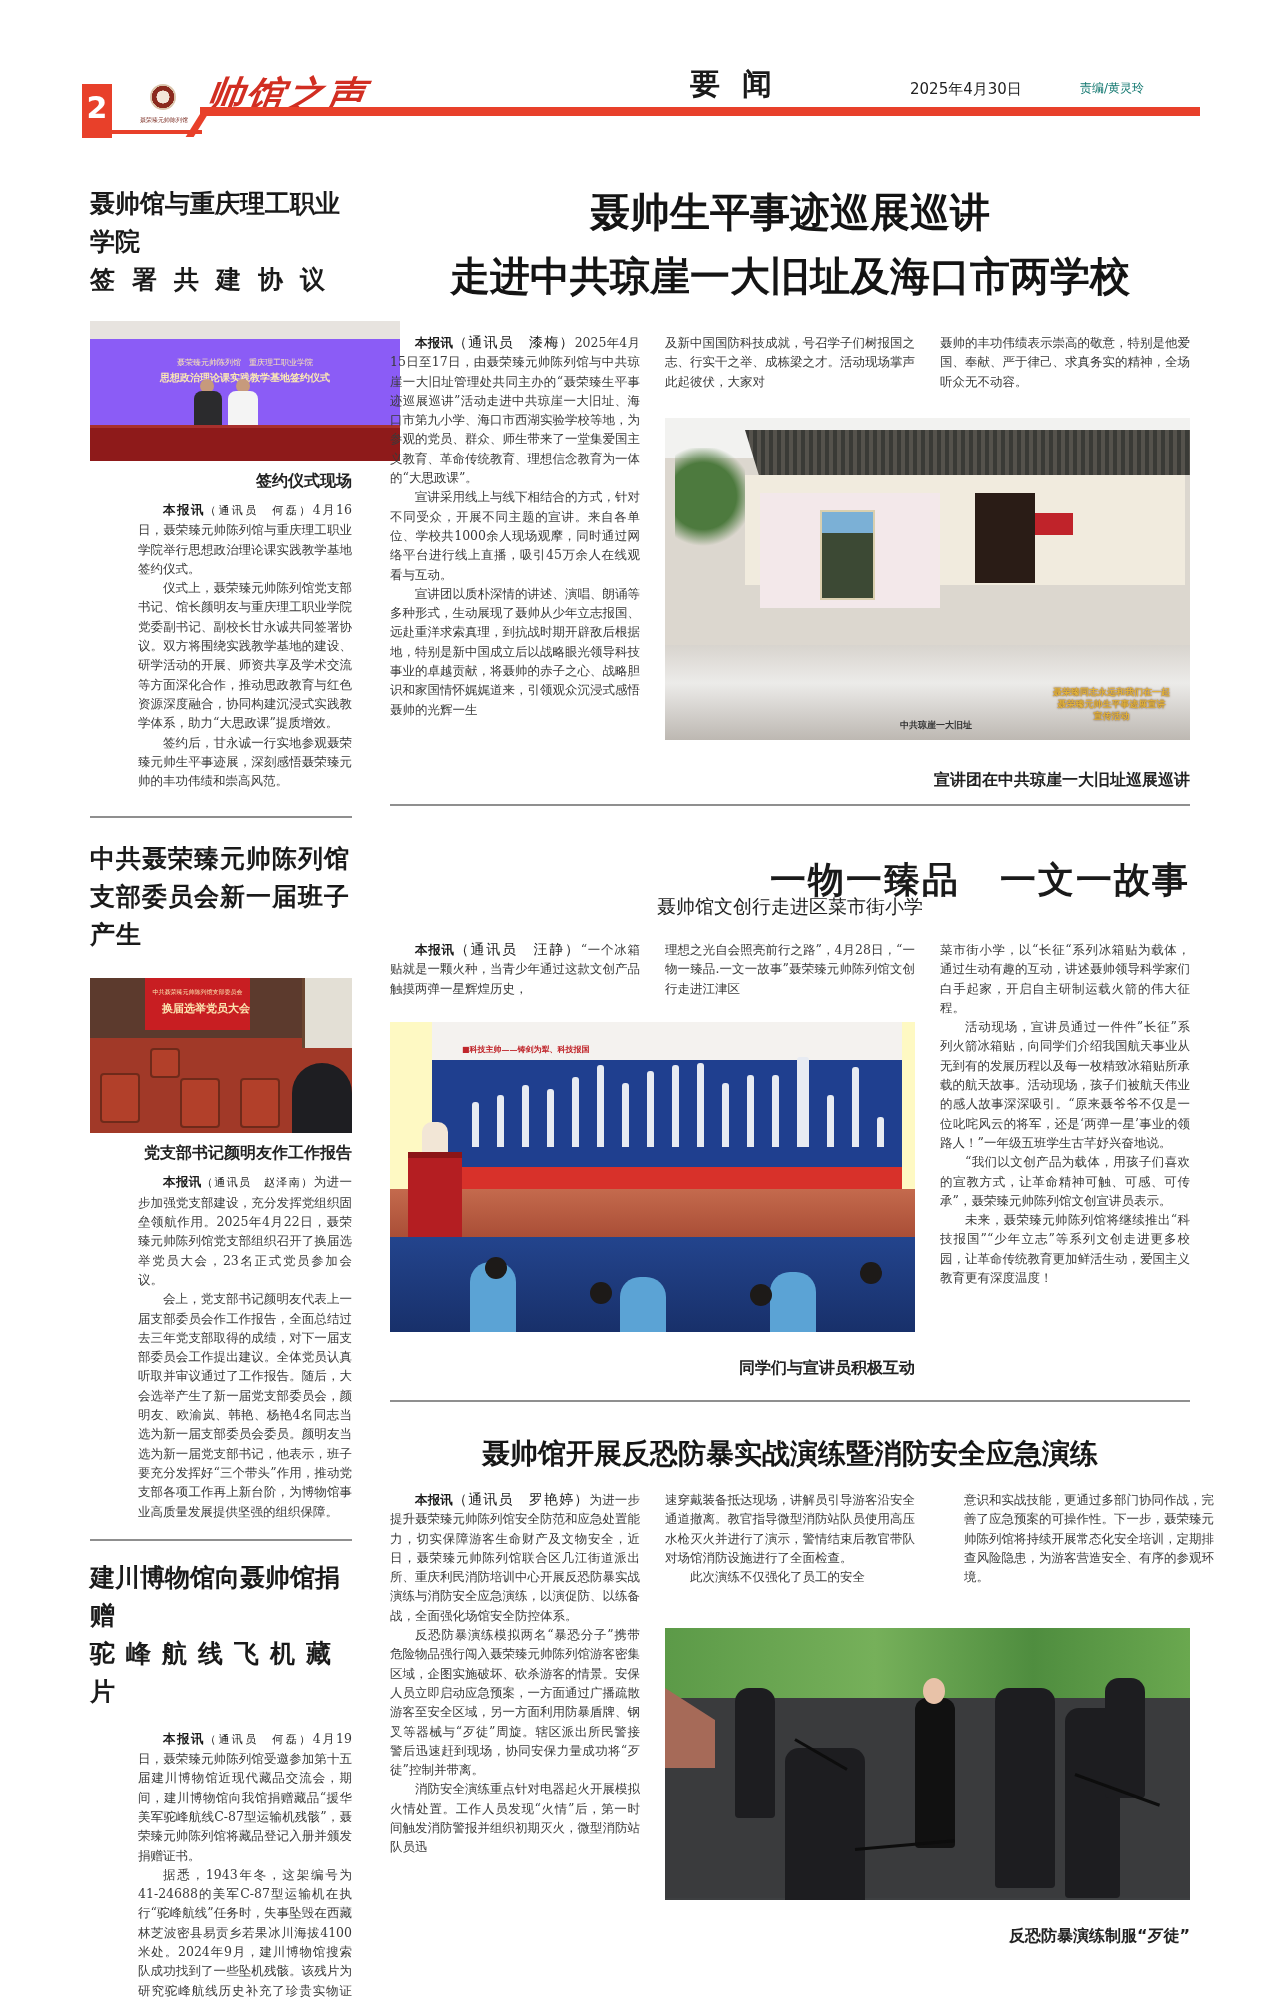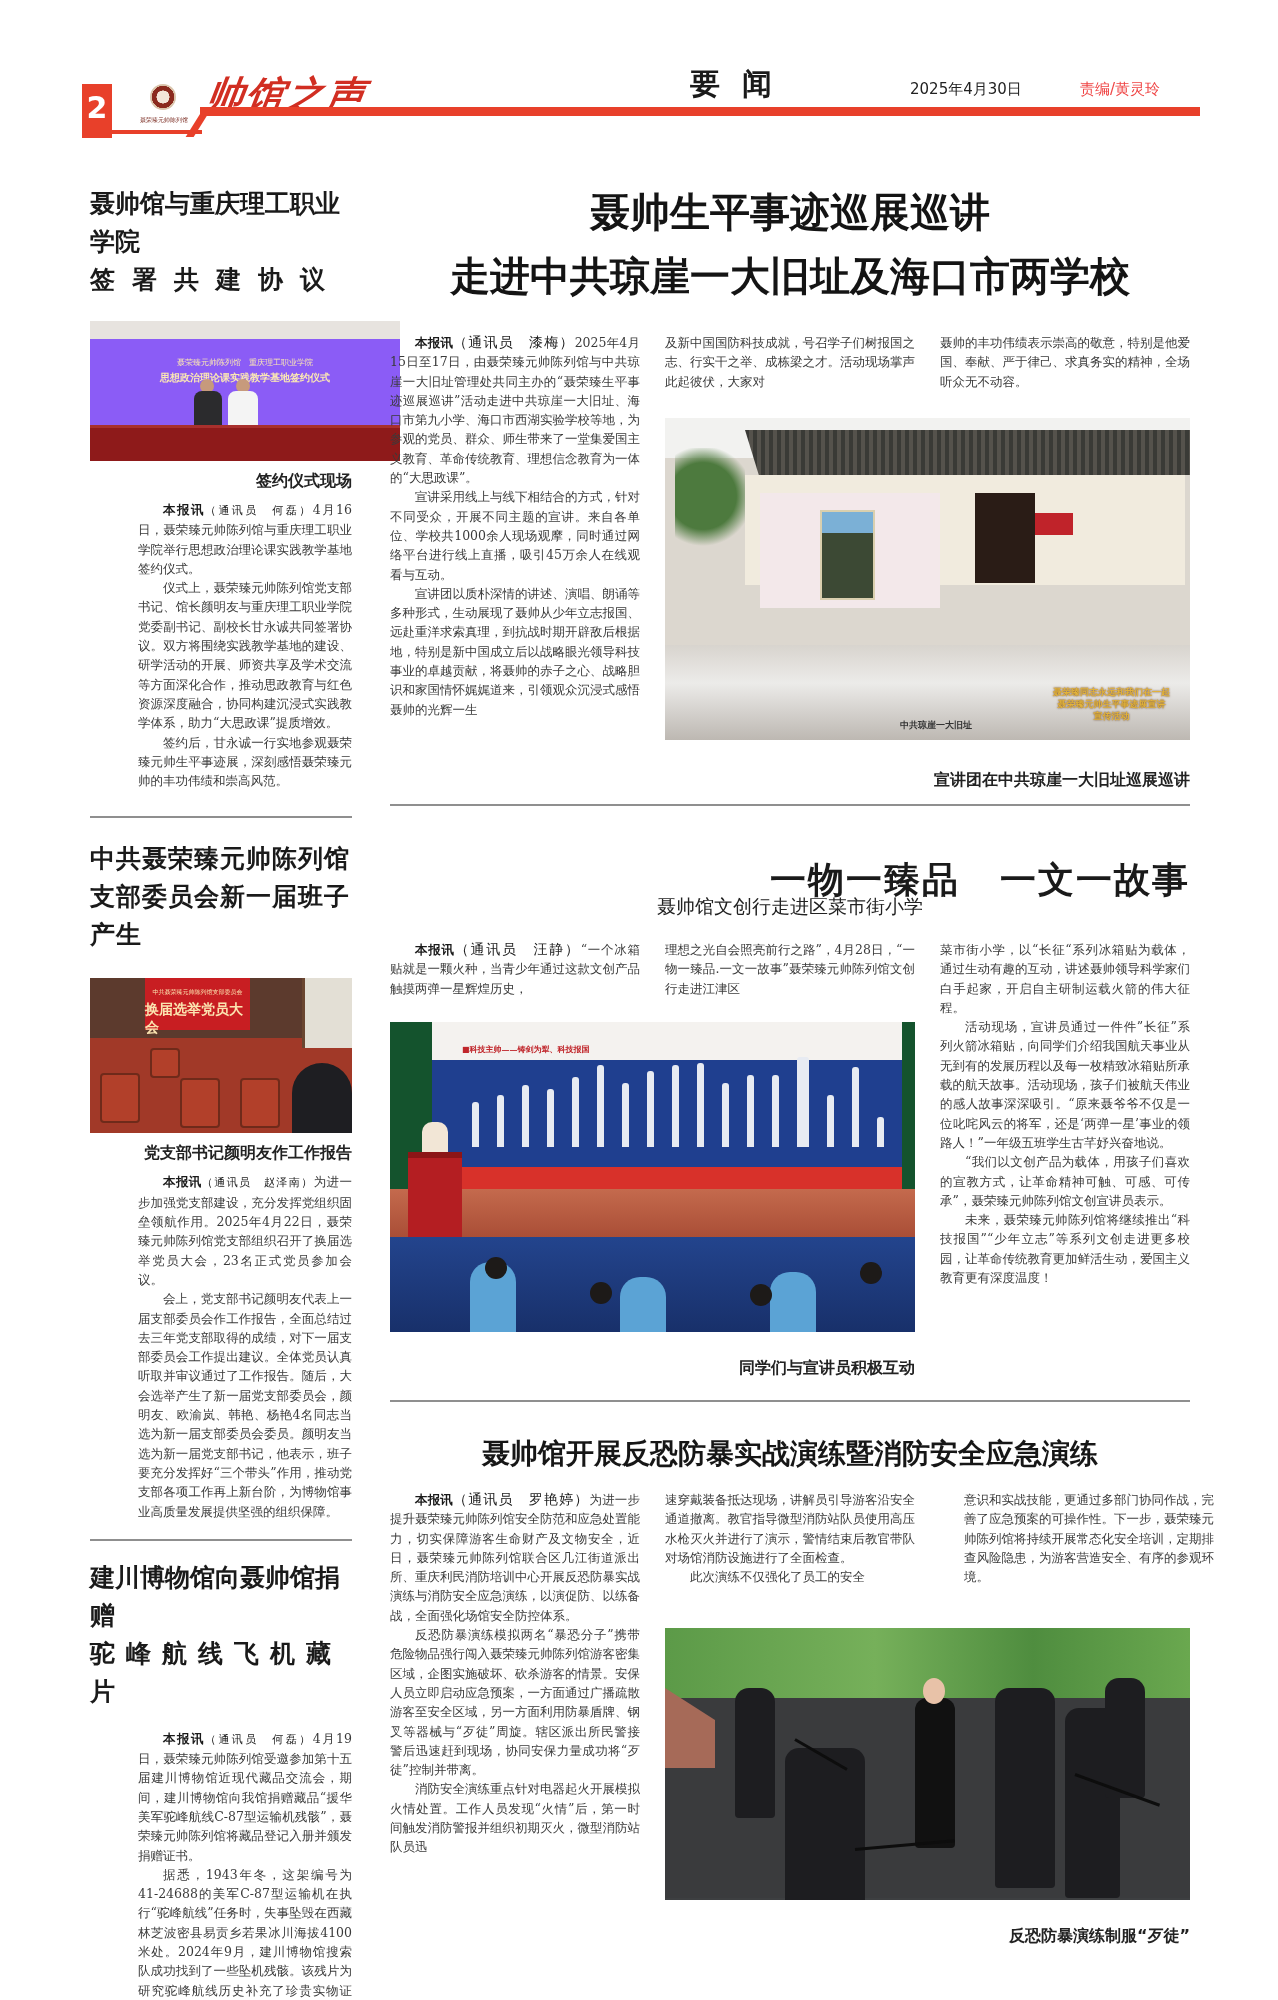--- a/index.html
+++ b/index.html
@@ -13,21 +13,21 @@
   .logo-emblem { position: absolute; left: 150px; top: 84px; width: 26px; height: 26px; border-radius: 50%;
                  background: radial-gradient(circle at 50% 50%, #f3e6d9 0 35%, #8b2a1e 36% 60%, #d9c3aa 61% 100%); }
   .logo-caption { position: absolute; left: 138px; top: 116px; width: 52px; height: 8px; font-size: 6px; line-height: 8px; color: #7a2a20; text-align: center; overflow: hidden; white-space: nowrap; }
   .logo-script { position: absolute; left: 206px; top: 70px; font-family: "DejaVu Serif", serif; font-style: italic; font-weight: bold;
                  color: #d12e22; font-size: 38px; letter-spacing: 2px; transform: skewX(-8deg); }
   .bar-top { position: absolute; left: 200px; top: 107px; width: 1000px; height: 9px; background: #e8402a; }
   .bar-slant { position: absolute; left: 112px; top: 130px; width: 90px; height: 4px; background: #e8402a; }
   .bar-diag { position: absolute; left: 195px; top: 107px; width: 8px; height: 30px; background: #e8402a; transform: skewX(-32deg); }
   .section-name { position: absolute; left: 690px; top: 64px; font-family: "DejaVu Serif", serif; font-weight: bold; font-size: 30px; letter-spacing: 22px; color: #1a1a1a; }
   .issue-date { position: absolute; left: 910px; top: 80px; font-family: "DejaVu Sans", sans-serif; font-size: 15px; color: #222; }
-  .editor { position: absolute; left: 1080px; top: 80px; font-family: "DejaVu Sans", sans-serif; font-size: 15px; color: #ef4444; }
+  .editor { position: absolute; left: 1080px; top: 80px; font-family: "DejaVu Sans", sans-serif; font-size: 12px; color: #0f766e; }
 
   
   .left-col { position: absolute; left: 90px; top: 185px; width: 262px; }
   .left-head { font-family: "DejaVu Sans", sans-serif; font-weight: bold; font-size: 25px; line-height: 38px; color: #1a1a1a; }
   .left-head .spread { letter-spacing: 17px; }
   .photo { position: relative; overflow: hidden; }
   .cap { font-family: "DejaVu Sans", sans-serif; font-weight: bold; font-size: 16px; color: #222; text-align: right; margin-top: 10px; }
   .body-txt { font-family: "DejaVu Serif", serif; font-size: 12.5px; line-height: 19.3px; color: #3a3a3a; text-align: justify; margin-left: 48px; }
   .body-txt p { text-indent: 2em; }
   .body-txt .lead { font-weight: bold; color: #1a1a1a; }
@@ -43,21 +43,21 @@
   .ph-sign .p1 { position: absolute; left: 104px; top: 70px; width: 28px; height: 36px; background: #2b2b2d; border-radius: 8px 8px 0 0; }
   .ph-sign .p2 { position: absolute; left: 138px; top: 70px; width: 30px; height: 36px; background: #f4f4f4; border-radius: 8px 8px 0 0; }
   .ph-sign .h1 { position: absolute; left: 110px; top: 58px; width: 14px; height: 14px; border-radius: 50%; background: #c79a7c; }
   .ph-sign .h2 { position: absolute; left: 146px; top: 58px; width: 14px; height: 14px; border-radius: 50%; background: #c79a7c; }
 
   
   .ph-meet { width: 262px; height: 155px; margin-top: 24px; background: #a13928; }
   .ph-meet .wall { position: absolute; left: 0; top: 0; width: 100%; height: 60px; background: #5c3a2d; }
   .ph-meet .banner { position: absolute; left: 55px; top: 0; width: 105px; height: 52px; background: #c81e22; }
   .ph-meet .banner span { display: block; text-align: center; color: #fbe4b0; font-size: 6px; margin-top: 10px; }
-  .ph-meet .banner b { display: block; text-align: left; color: #fbe4b0; font-size: 14px; margin-top: 4px; }
+  .ph-meet .banner b { display: block; text-align: right; color: #fbe4b0; font-size: 11px; margin-top: 4px; }
   .ph-meet .win { position: absolute; right: 0; top: 0; width: 50px; height: 70px; background: #e3dfd5; border-left: 3px solid #6a4630; }
   .ph-meet .chair { position: absolute; width: 40px; height: 50px; background: #b2402a; border: 2px solid #6f2a1a; border-radius: 4px; }
   .ph-meet .head-bk { position: absolute; width: 60px; height: 70px; right: 0; bottom: 0; background: #1e1e22; border-radius: 30px 30px 0 0; }
 
   
   .main { position: absolute; left: 390px; top: 180px; width: 800px; }
   .lead-title { text-align: center; font-family: "DejaVu Sans", sans-serif; font-weight: bold; color: #141414; font-size: 40px; line-height: 64px; }
   .cols3 { position: absolute; font-family: "DejaVu Serif", serif; font-size: 12.5px; line-height: 19.3px; color: #3a3a3a; text-align: justify; }
   .cols3 p { text-indent: 2em; }
   .cols3 .lead { font-weight: bold; color: #1a1a1a; }
@@ -69,21 +69,21 @@
   .ph-tour .wall { position: absolute; left: 80px; top: 57px; width: 440px; height: 110px; background: #f1ebde; }
   .ph-tour .door { position: absolute; left: 310px; top: 75px; width: 60px; height: 90px; background: #2a1c16; }
   .ph-tour .screen { position: absolute; left: 95px; top: 75px; width: 180px; height: 115px; background: #f3e8ea; }
   .ph-tour .portrait { position: absolute; left: 155px; top: 92px; width: 55px; height: 90px; background: linear-gradient(#7bb0d6 0 25%, #3c4934 25% 100%); border: 2px solid #d9cfae; }
   .ph-tour .sign { position: absolute; left: 370px; top: 95px; width: 38px; height: 22px; background: #c0232a; }
   .ph-tour .crowd { position: absolute; left: 0; bottom: 0; width: 100%; height: 95px; background: linear-gradient(180deg, #d8d4ce 0%, #ecebe9 40%, #bdb8b2 100%); }
   .ph-tour .tree { position: absolute; left: 10px; top: 30px; width: 70px; height: 120px; background: radial-gradient(circle at 40% 40%, #4d7a3e 0 40%, transparent 60%); }
   .ph-tour .wm { position: absolute; left: 235px; bottom: 8px; font-size: 9px; color: #333; font-weight: bold; }
   .ph-tour .gold { position: absolute; right: 20px; bottom: 18px; font-size: 9px; line-height: 12px; color: #e2b33c; font-weight: bold; text-align: center; text-shadow: 0 0 2px #5a2c0a; }
 
-  .ph-class { position: absolute; background: #14532d; overflow: hidden; }
+  .ph-class { position: absolute; background: #fef9c3; overflow: hidden; }
   .ph-class .screen { position: absolute; left: 42px; top: 0; width: 470px; height: 145px; background: #1f3f8f; }
   .ph-class .screen-top { position: absolute; left: 0; top: 0; width: 100%; height: 38px; background: #f4f2ef; }
   .ph-class .screen-title { position: absolute; left: 30px; top: 22px; font-size: 8px; font-weight: bold; color: #c0262b; }
   .ph-class .rocket { position: absolute; bottom: 20px; width: 7px; background: #e7ebf2; border-radius: 3px 3px 0 0; }
   .ph-class .skyline { position: absolute; left: 42px; top: 145px; width: 470px; height: 22px; background: #d8312a; }
   .ph-class .stage { position: absolute; left: 0; top: 167px; width: 100%; height: 55px; background: linear-gradient(#c46a4d, #a64a33); }
   .ph-class .podium { position: absolute; left: 18px; top: 130px; width: 54px; height: 95px; background: #b41e22; border-top: 6px solid #8c1516; }
   .ph-class .speaker { position: absolute; left: 32px; top: 100px; width: 26px; height: 32px; background: #f2e6d6; border-radius: 10px 10px 0 0; }
   .ph-class .seats { position: absolute; left: 0; bottom: 0; width: 100%; height: 95px; background: linear-gradient(#23448d, #18306a); }
   .ph-class .kid { position: absolute; bottom: 0; width: 46px; height: 70px; background: #5ba3d5; border-radius: 20px 20px 0 0; }

